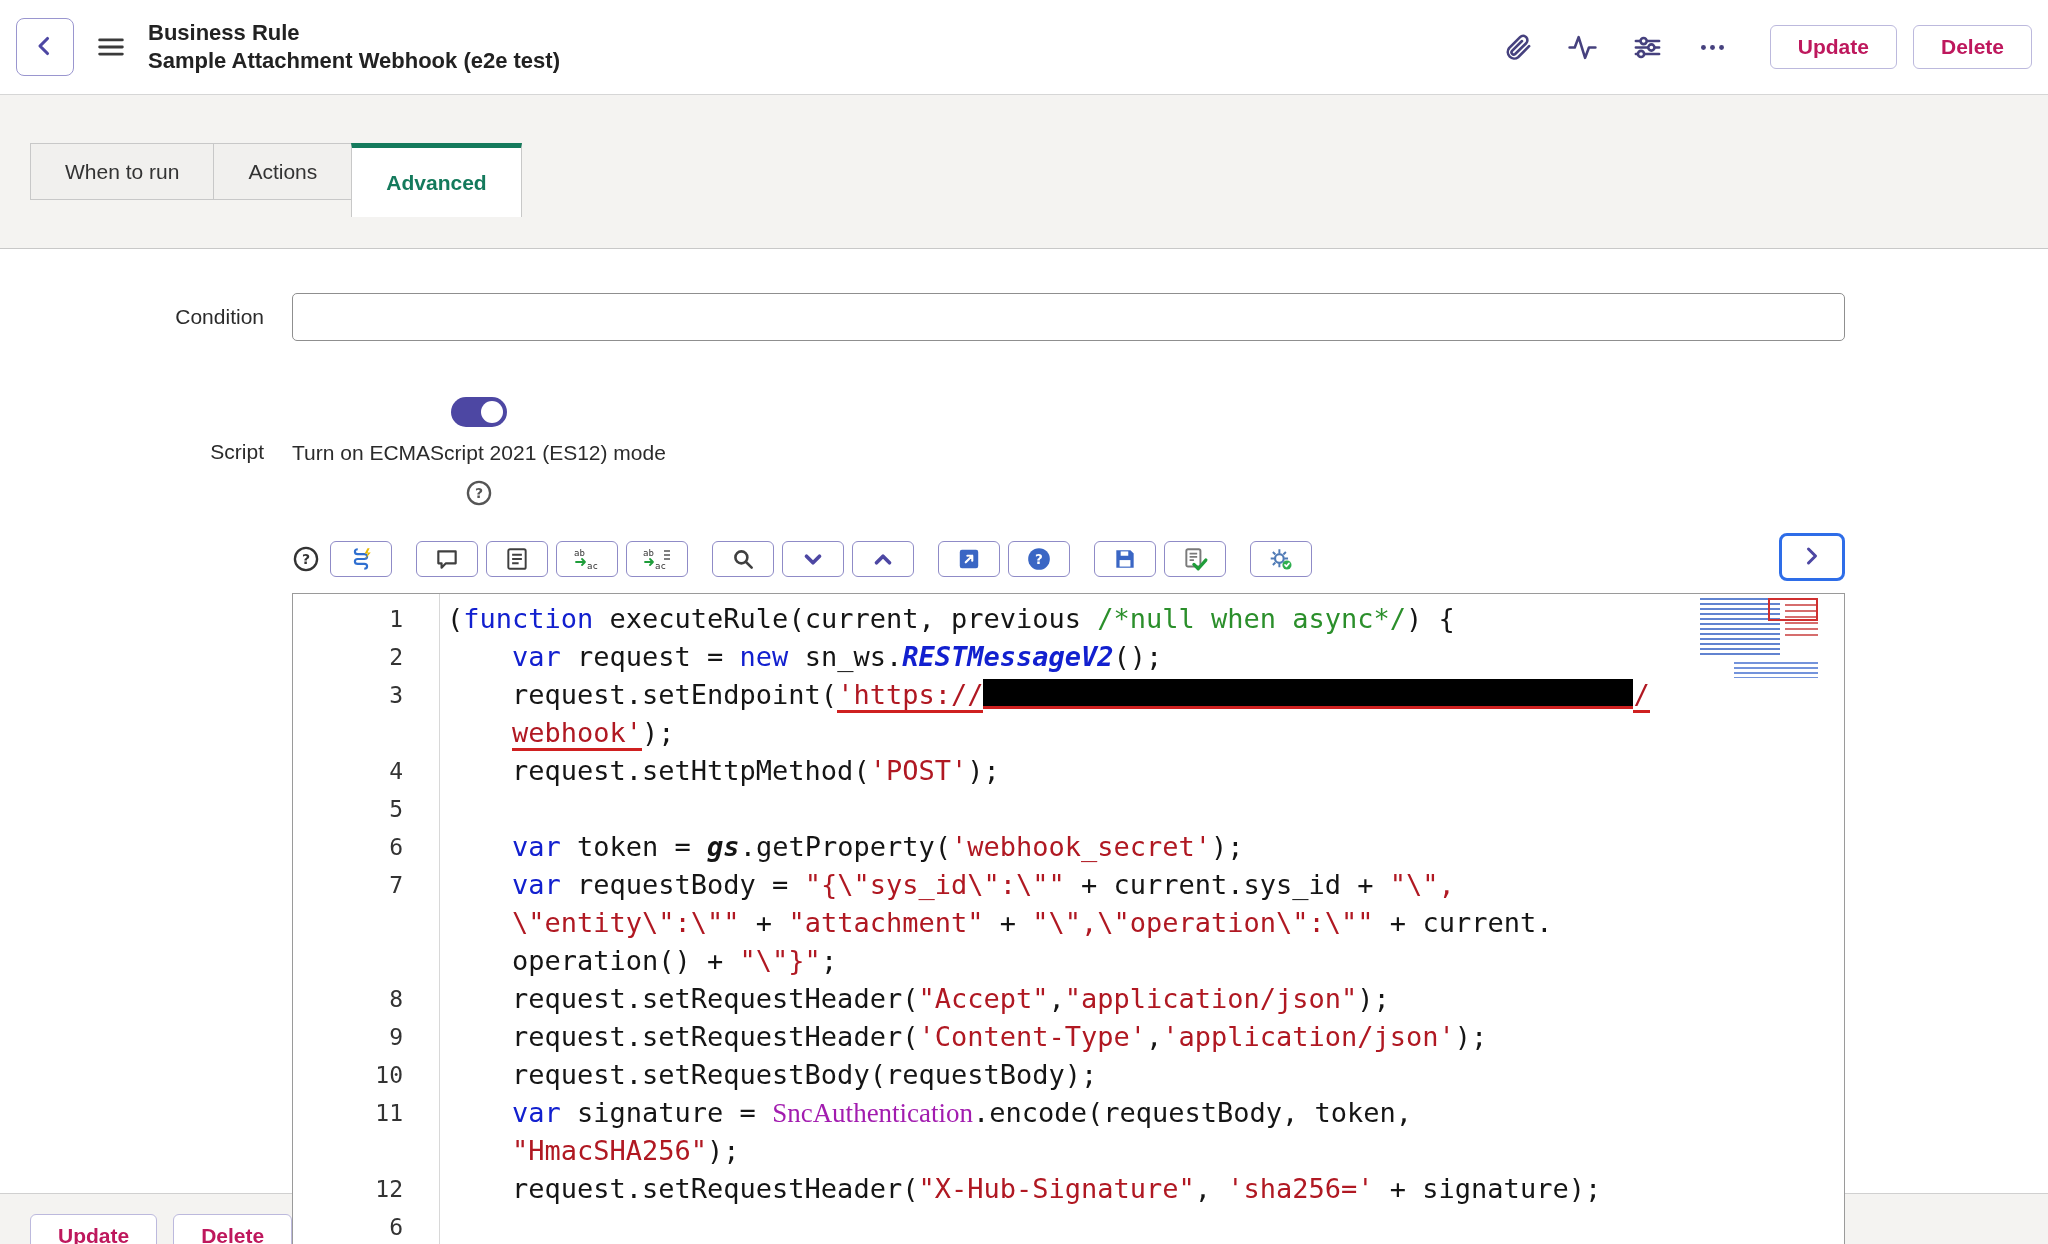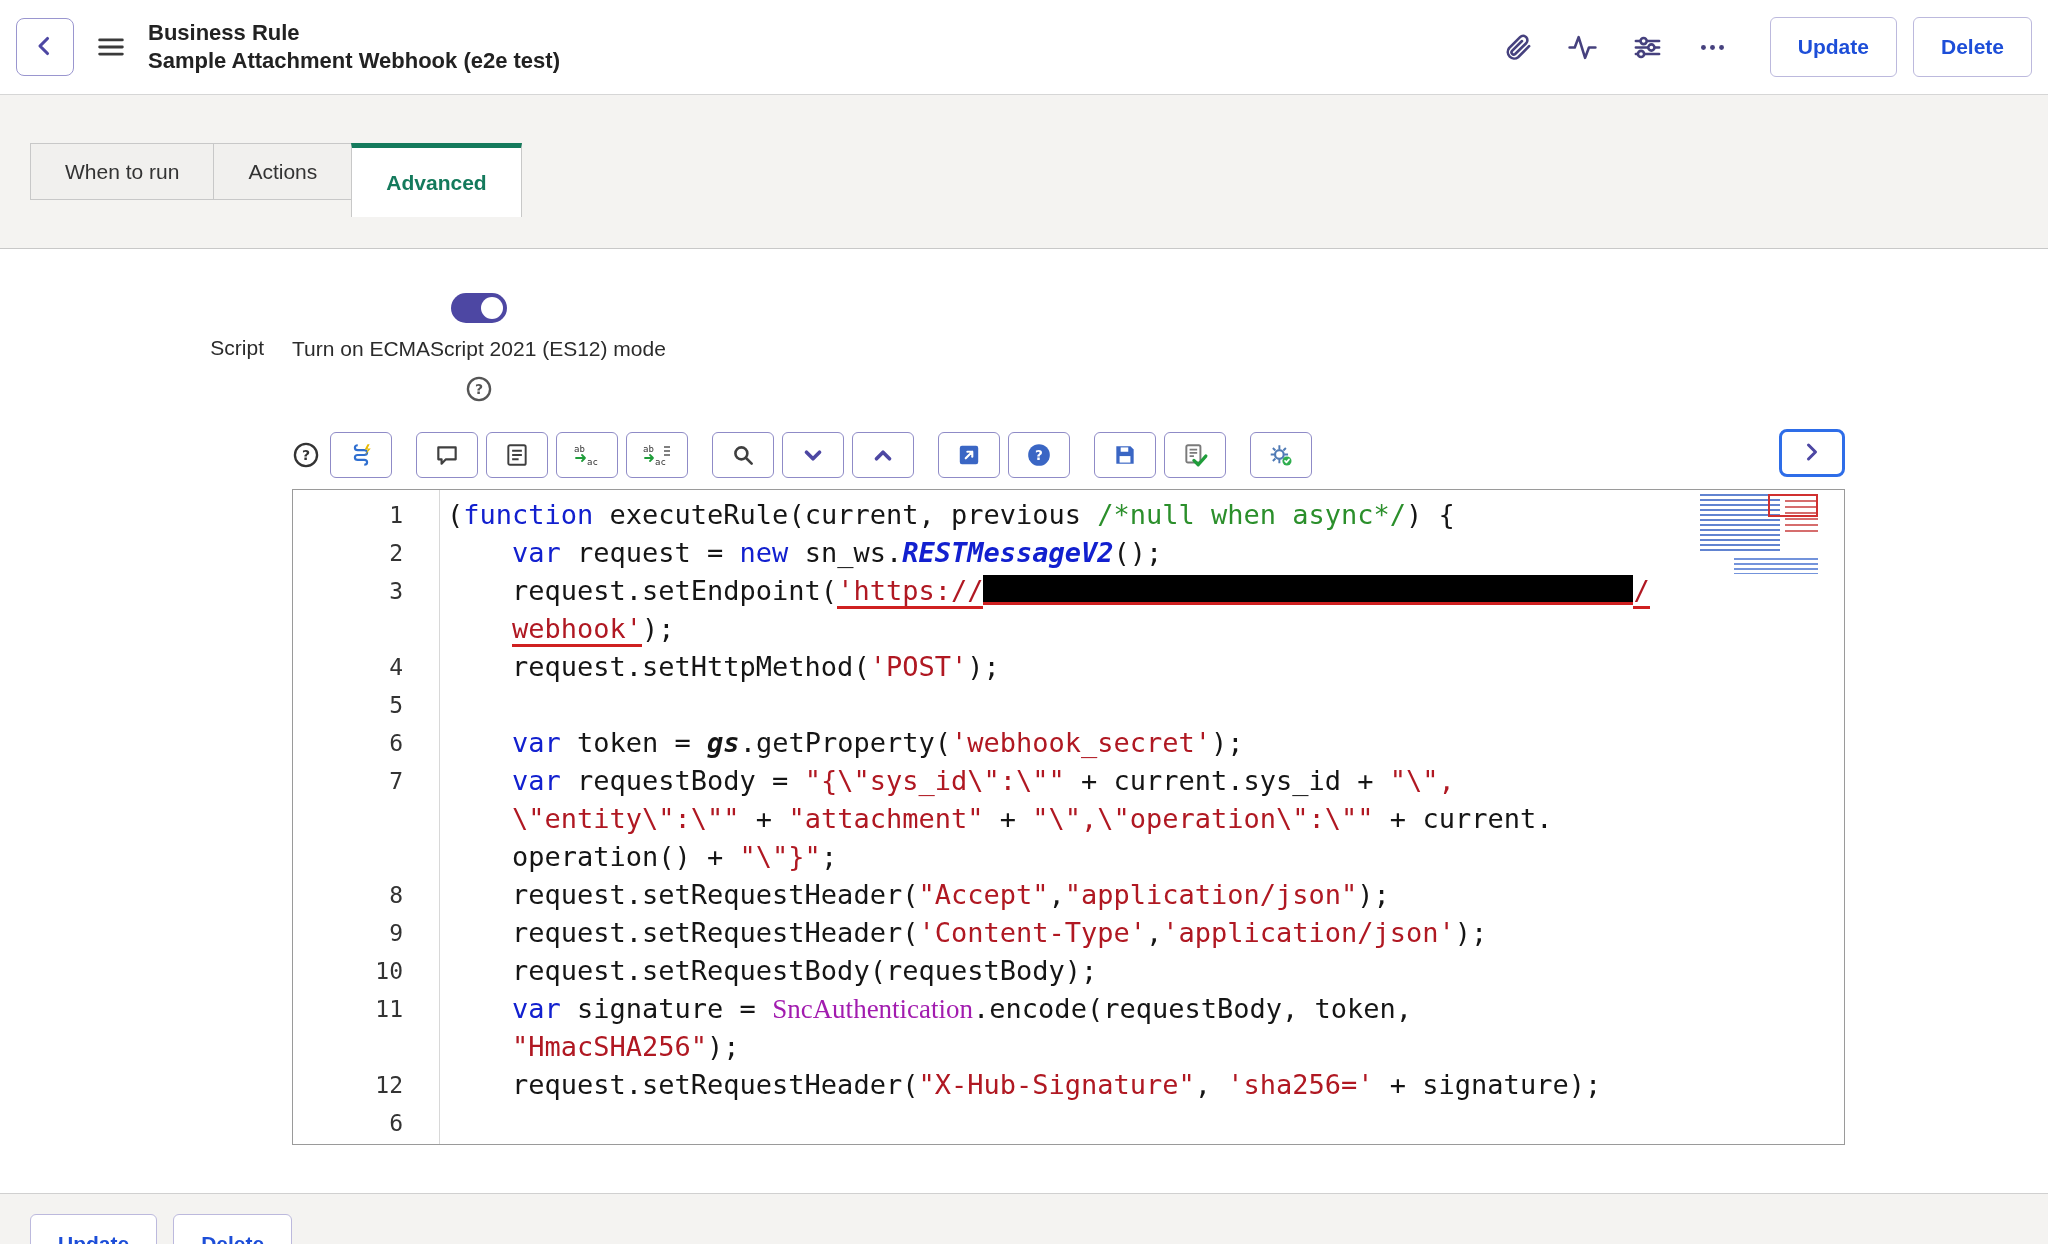--- a/index.html
+++ b/index.html
@@ -20,21 +20,21 @@
   .menu-ic { width: 34px; height: 34px; color: #3a3a3a; display: inline-flex; }
   .menu-ic svg { width: 100%; height: 100%; }
   .titles { line-height: 28px; }
   .titles div { font-weight: bold; font-size: 22px; color: #222; }
   .header-actions { margin-left: auto; display: flex; align-items: center; gap: 16px; }
   .hicons { display: flex; align-items: center; gap: 34px; margin-right: 26px; }
   .hicon { width: 31px; height: 31px; color: #46417e; cursor: pointer; display: inline-flex; }
   .hicon svg { width: 100%; height: 100%; }
   .btn {
     background: #fff; border: 1.5px solid #bcb9dd; border-radius: 6px;
-    color: #1d4ed8; font-weight: bold; font-size: 21px; padding: 0 27px; height: 60px;
+    color: #be185d; font-weight: bold; font-size: 21px; padding: 0 27px; height: 44px;
     cursor: pointer; font-family: "Liberation Sans", sans-serif;
   }
 
   
   .band { background: #f4f3f1; height: 105px; position: relative; z-index: 2; }
   .tabstrip { display: flex; margin: 48px 0 0 30px; }
   .tab {
     height: 57px; padding: 0 34px; display: flex; align-items: center;
     font-size: 21px; background: #f1f0ee; border: 1px solid #c8c8c8; margin-right: -1px;
     color: #333; cursor: pointer;
@@ -60,21 +60,21 @@
   .switch .knob { position: absolute; top: 4px; left: 4px; width: 22px; height: 22px; border-radius: 50%; background: #fff; transition: left .1s; }
   .switch.on .knob { left: 30px; }
   .toggle-label { font-size: 21px; color: #2b2b2b; }
   .qicon { width: 28px; height: 28px; color: #555; display: inline-flex; cursor: pointer; }
   .qicon svg { width: 100%; height: 100%; }
 
   
   .toolbar { margin: 0 0 8px 292px; width: 1553px; position: relative; display: flex; align-items: center; gap: 8px; height: 52px; }
   .toolbar .qicon { color: #333; margin-right: 2px; }
   .tb-btn {
-    width: 62px; height: 46px; background: #fff; border: 1.5px solid #8f8bc7; border-radius: 6px;
+    width: 62px; height: 36px; background: #fff; border: 1.5px solid #8f8bc7; border-radius: 6px;
     display: flex; align-items: center; justify-content: center; cursor: pointer; color: #4d47a3; padding: 0;
   }
   .tb-btn svg { width: 28px; height: 26px; }
   .expand-btn {
     position: absolute; right: 0; top: 0; width: 66px; height: 48px; background: #fff;
     border: 3px solid #2e6de8; border-radius: 8px; color: #4d47a3;
     display: flex; align-items: center; justify-content: center; cursor: pointer;
   }
   .expand-btn svg { width: 28px; height: 28px; }
 
@@ -178,20 +178,24 @@
 
 <div class="band">
   <div class="tabstrip">
       <div class="tab">When to run</div>
       <div class="tab">Actions</div>
       <div class="tab active">Advanced</div>
     </div>
 </div>
 
 <main class="panel">
+  <div class="form-row cond-row">
+    <label class="flabel">Condition</label>
+    <input type="text" value="" style="">
+  </div>
 
   <div class="form-row script-row">
     <label class="flabel">Script</label>
     <div class="toggle-wrap">
       <span class="switch on">
           <span class="knob"></span>
         </span>
       <span class="toggle-label">Turn on ECMAScript 2021 (ES12) mode</span>
       <span class="qicon">
           <svg viewBox="0 0 24 24">

